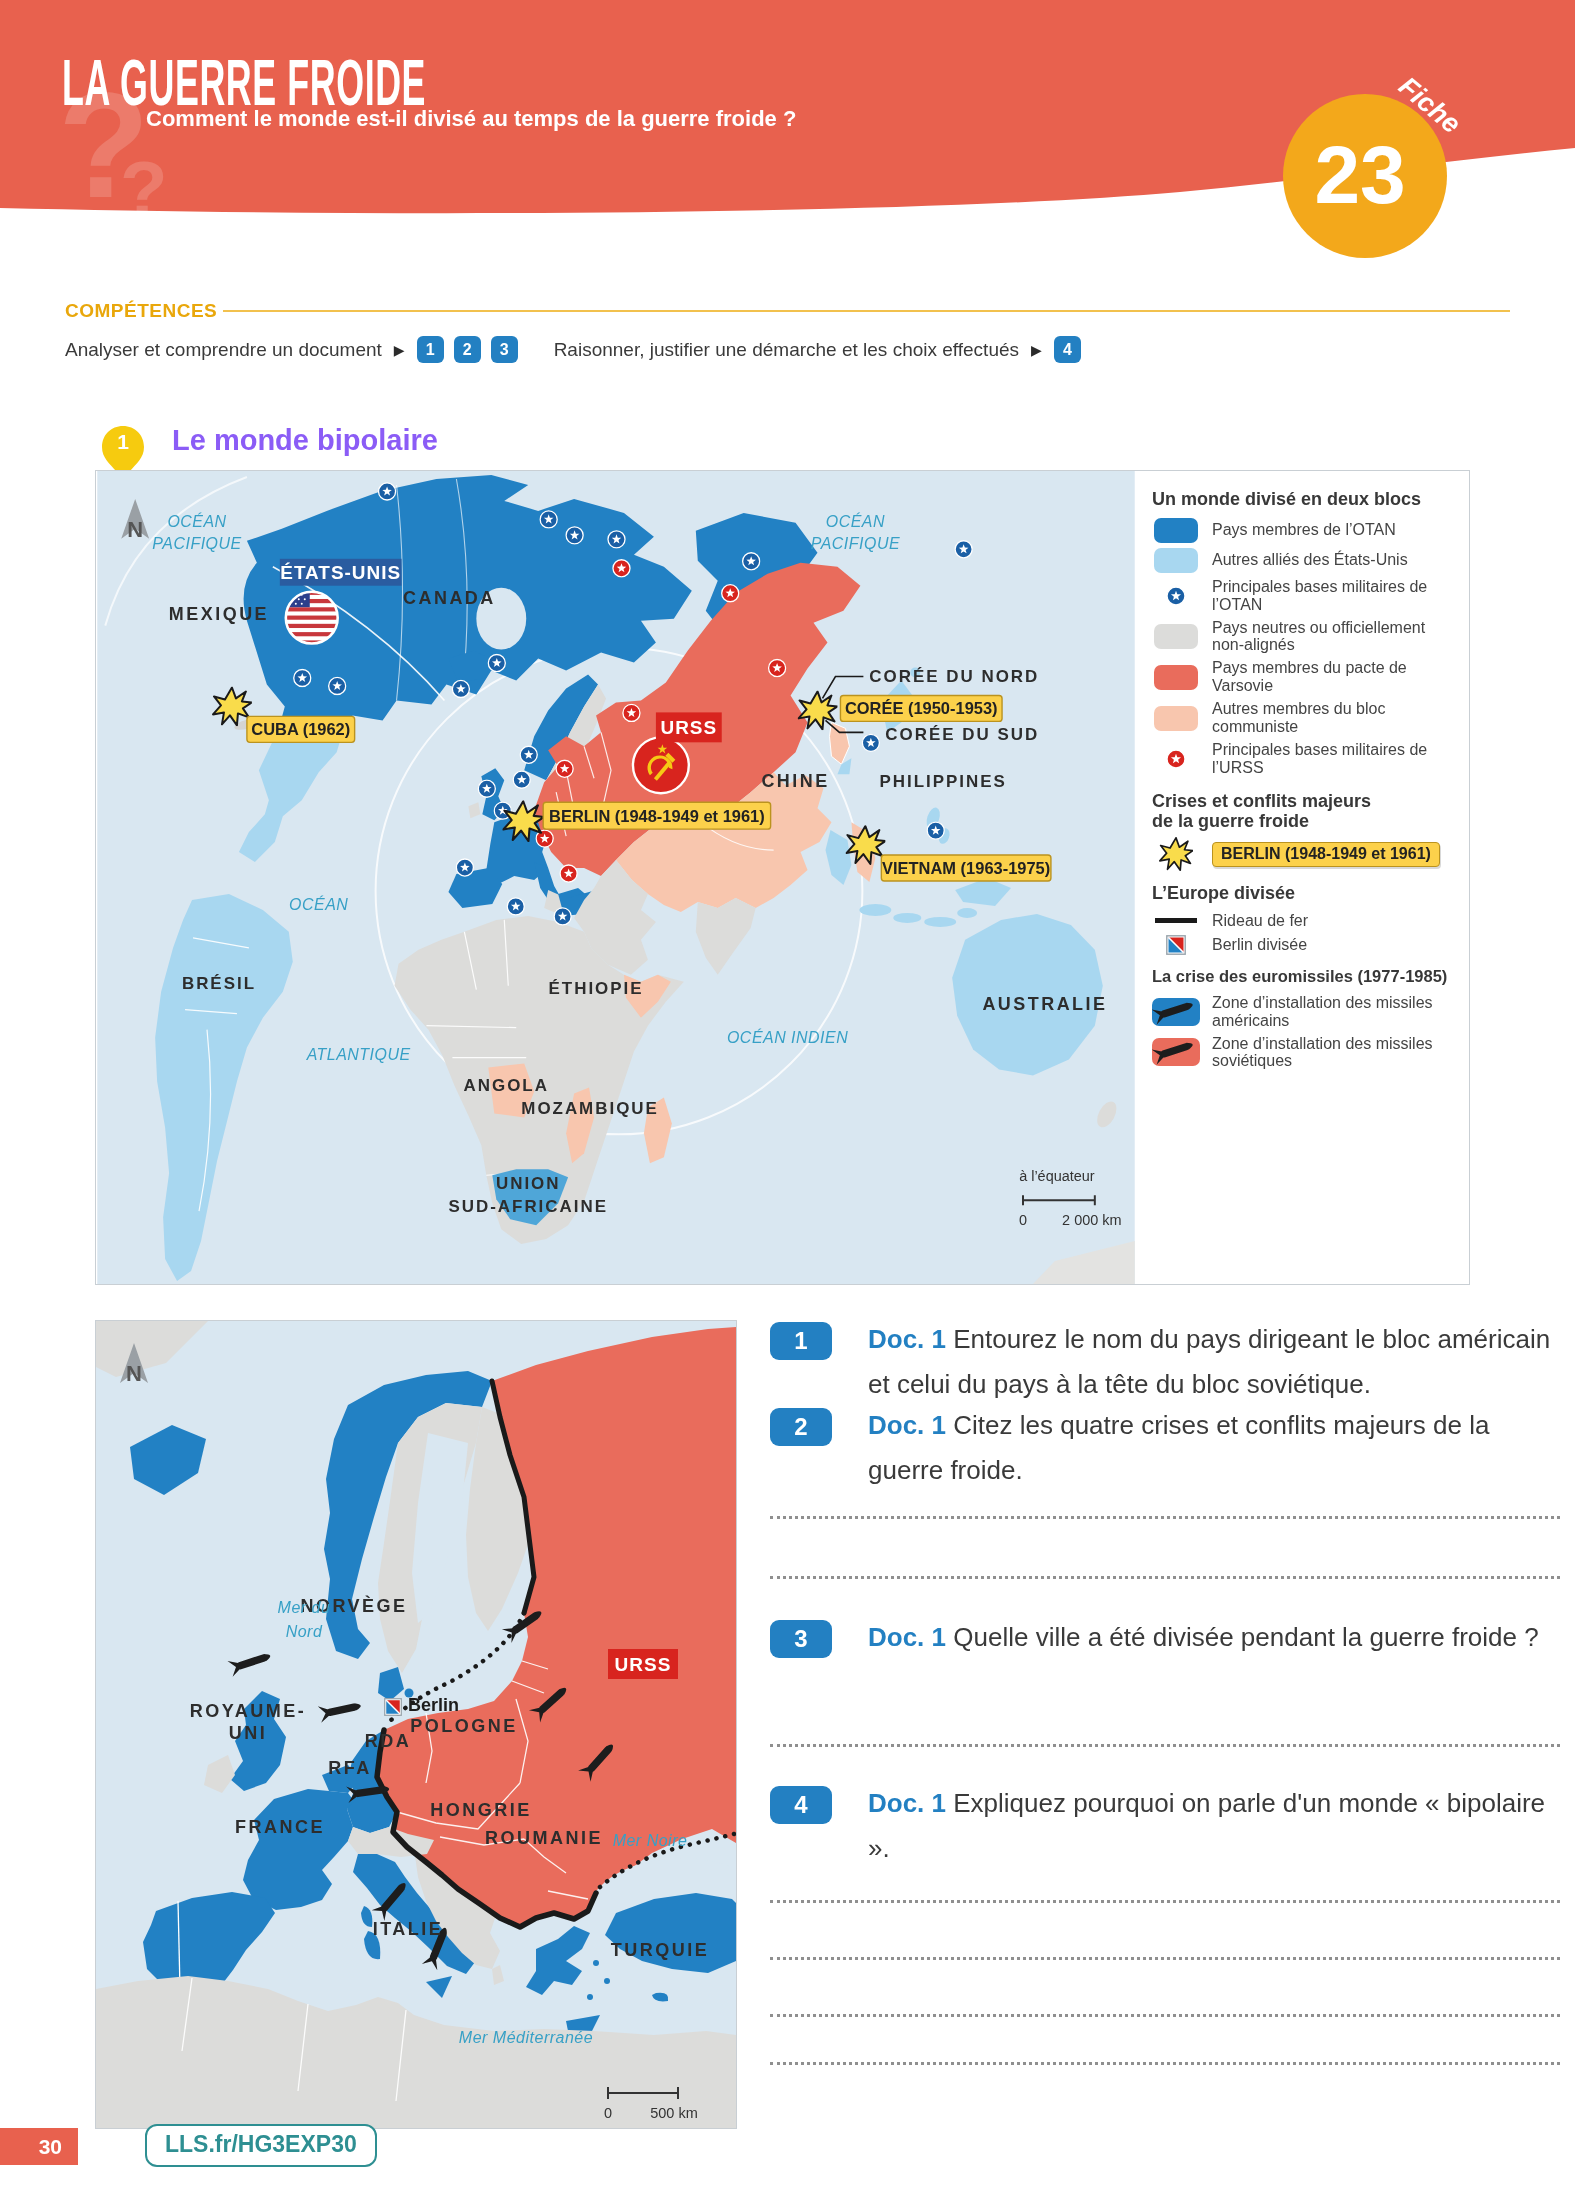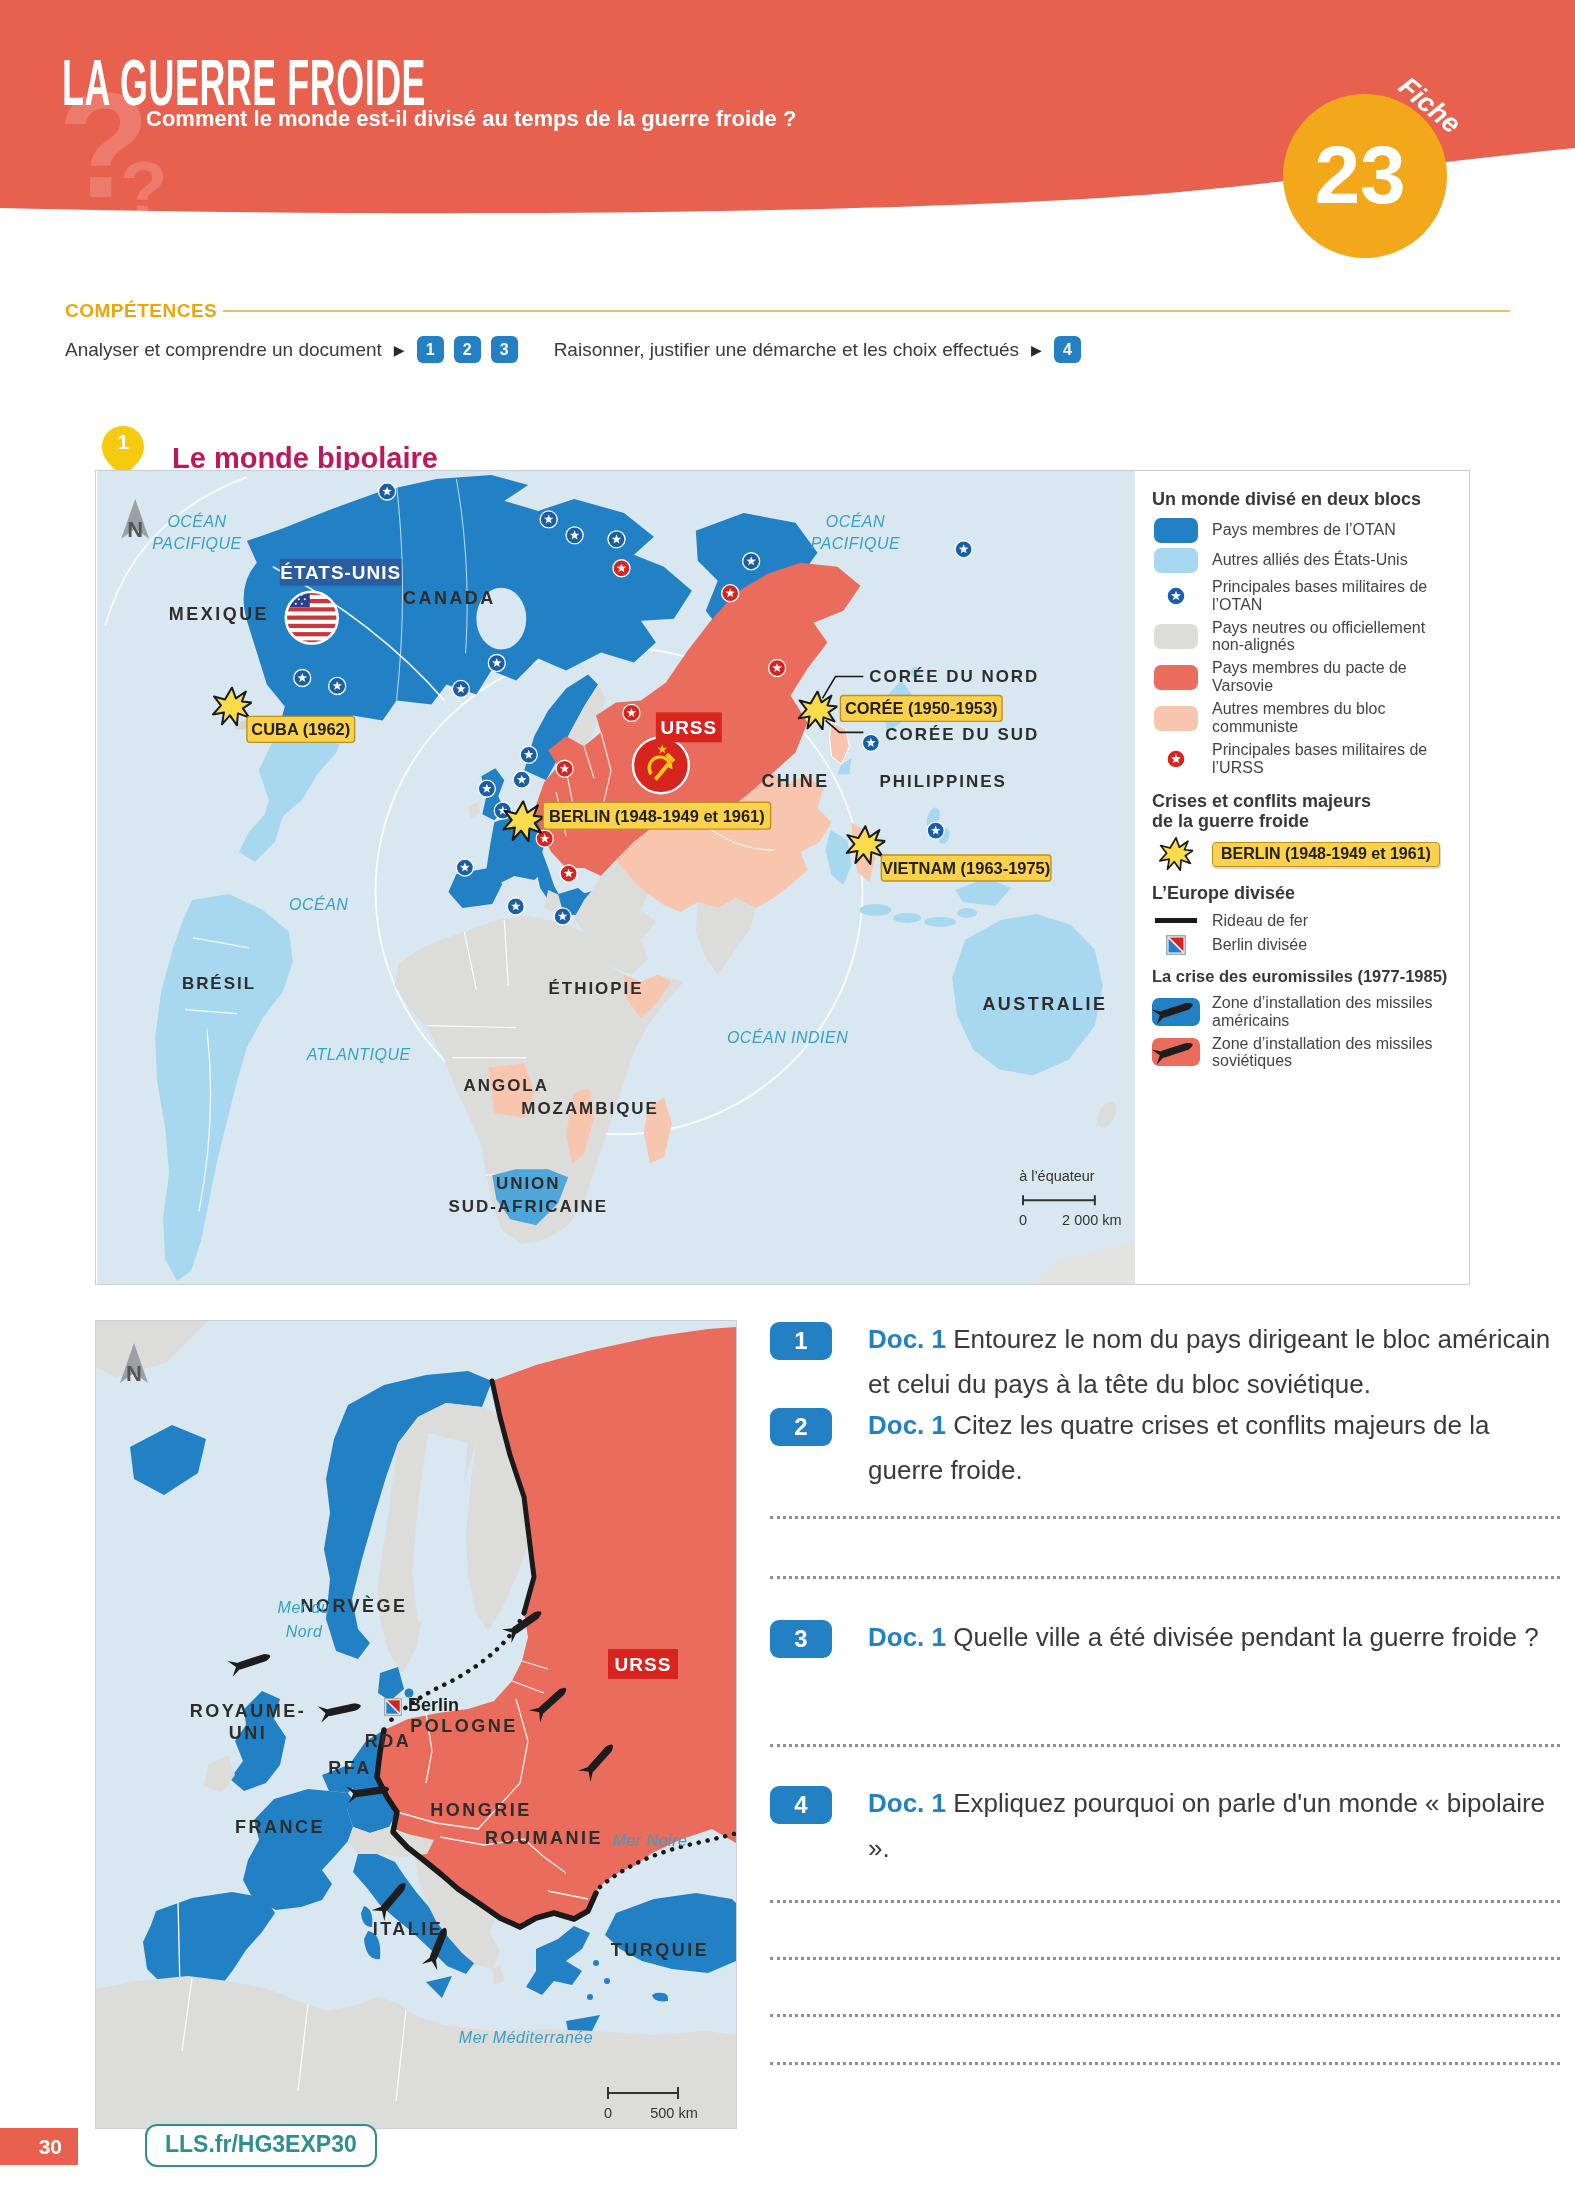--- a/index.html
+++ b/index.html
@@ -20,21 +20,21 @@
   .comp-row{margin-top:14px;display:flex;align-items:center;gap:10px;font-size:19px;color:#3a3a3a;}
   .comp-row .arrow{color:#2b2b2b;font-size:14px;margin:0 2px;}
   .nbadge{display:inline-flex;width:27px;height:27px;border-radius:6px;background:#2380C2;color:#fff;
       font-weight:bold;font-size:16px;align-items:center;justify-content:center;}
   .comp-gap{width:16px;}
   
   .sec{position:absolute;left:100px;top:424px;display:flex;align-items:flex-start;gap:26px;}
   .pin{position:relative;width:46px;height:58px;flex:none;}
   .pin svg{display:block;}
   .pin .pin-num{position:absolute;left:0;top:6px;width:46px;text-align:center;color:#fff;font-weight:bold;font-size:21px;}
-  .sec-title{font-size:29px;font-weight:800;color:#be185d;margin-top:18px;}
+  .sec-title{font-size:29px;font-weight:800;color:#8b5cf6;margin-top:0;}
   
   .docblock{position:absolute;left:95px;top:470px;width:1375px;height:815px;border:1px solid #C9CFD4;
       box-sizing:border-box;display:flex;background:#fff;}
   .worldmap{flex:none;}
   .legend{flex:1;padding:14px 12px 10px 16px;box-sizing:border-box;font-size:16px;color:#444;}
   .lg-title{font-weight:800;color:#383838;font-size:18px;margin:4px 0 8px 0;line-height:1.15;}
   .lg-row{display:flex;align-items:center;gap:12px;margin:5px 0;line-height:1.12;}
   .lg-row.top{align-items:center;}
   .lg-ic{width:48px;flex:none;display:flex;justify-content:center;align-items:center;}
   .sw{width:44px;height:25px;border-radius:7px;}

